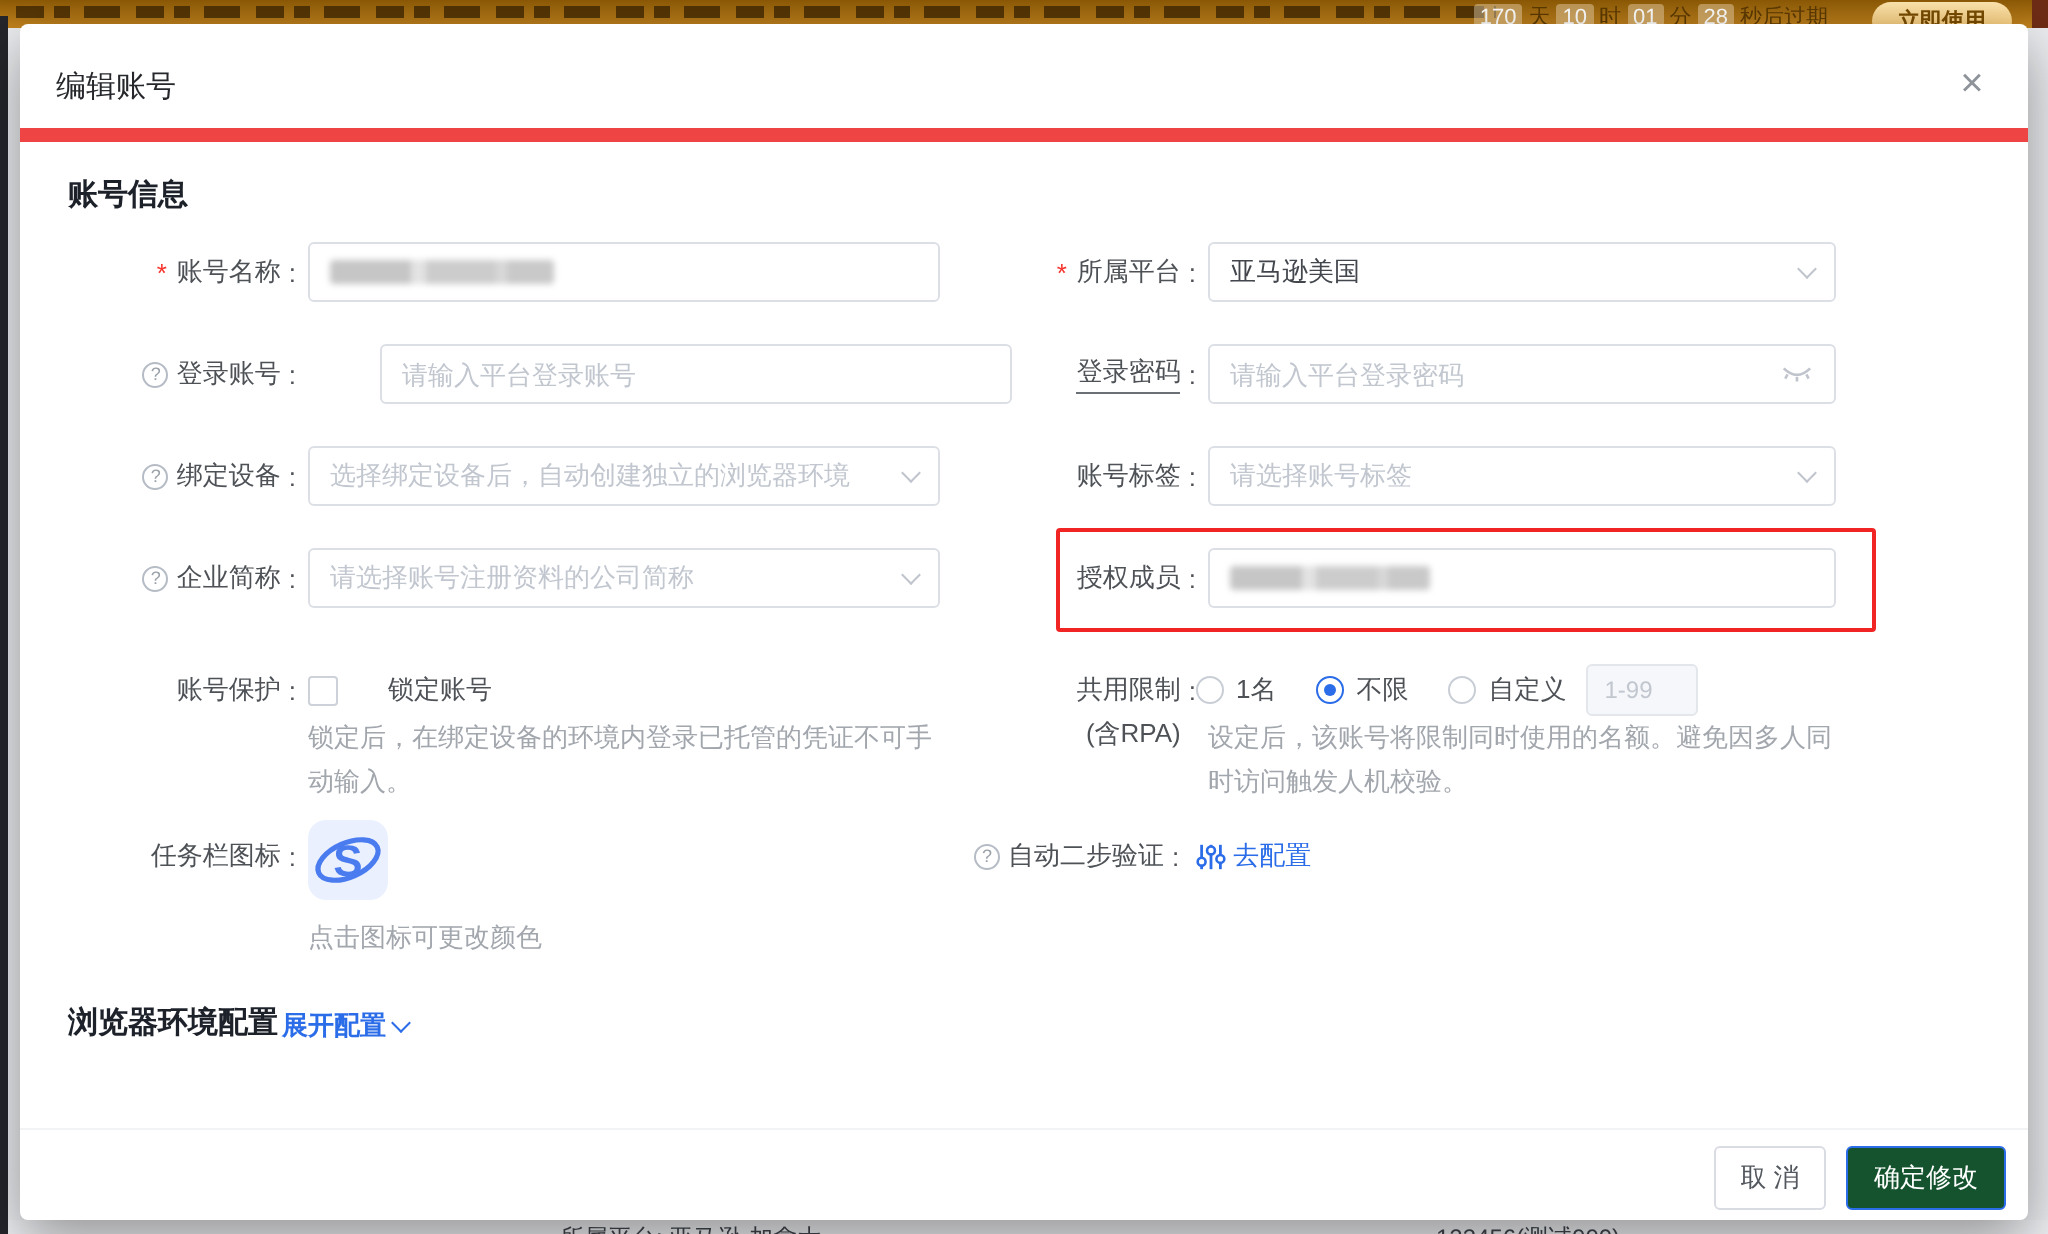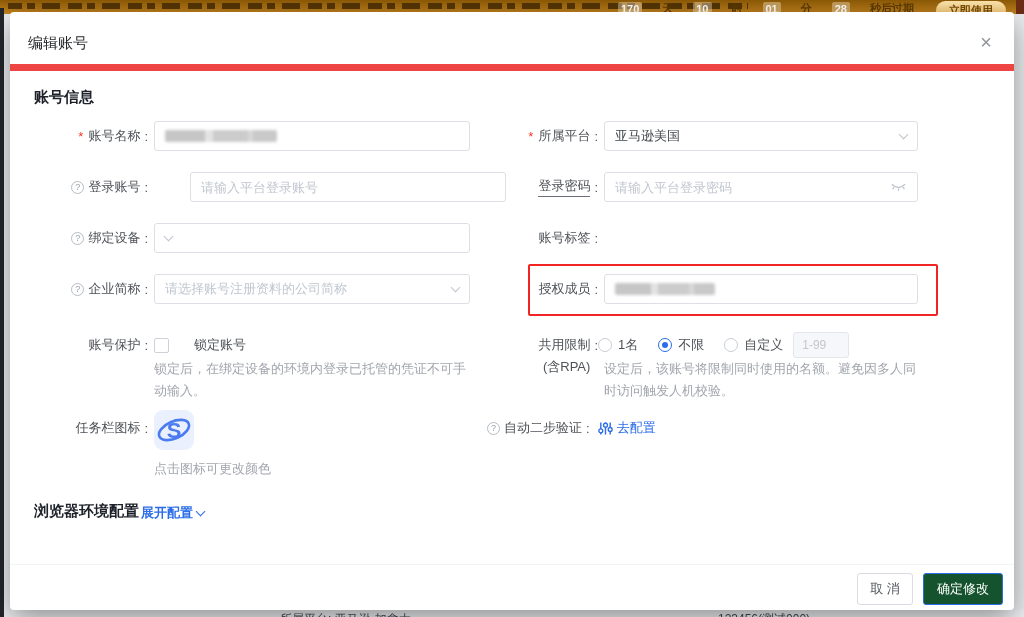--- a/index.html
+++ b/index.html
@@ -4,22 +4,22 @@
 <style>
   * { box-sizing: border-box; margin: 0; padding: 0; }
   body { font-family: "Liberation Sans", sans-serif; background:#555; }
   .screen { position:relative; width:1024px; height:617px; background:#eceef1; overflow:hidden; }
 
   
   .topbar { position:absolute; left:0; top:0; width:1024px; height:14px;
             background:linear-gradient(#8d5a06,#c5851f); overflow:hidden; }
   .topbar-scribble { position:absolute; left:8px; top:3px; width:740px; height:6px; opacity:.75;
             background:repeating-linear-gradient(90deg,#3a2302 0 14px,transparent 14px 19px,#3a2302 19px 27px,transparent 27px 34px,#3a2302 34px 52px,transparent 52px 60px); }
-  .countdown { position:absolute; right:110px; top:1px; display:flex; align-items:center; gap:20px;
-            font-size:11px; font-weight:bold; color:#5d3a02; white-space:nowrap;padding-left:28px; }
+  .countdown { position:absolute; right:110px; top:1px; display:flex; align-items:center; gap:3px;
+            font-size:11px; font-weight:normal; color:#5d3a02; white-space:nowrap;padding-left:28px; }
   .countdown .num { background:rgba(255,240,210,.4); color:#fff; padding:1px 3px; border-radius:2px; }
   .renew-pill { position:absolute; right:18px; top:1px; padding:2px 13px; border-radius:10px;
             background:linear-gradient(#ffe7b0,#f0bb5e); color:#7a4c00; font-size:11px; font-weight:bold; }
   .topbar-endblock { position:absolute; right:0; top:0; width:8px; height:14px; background:#6e2c15; }
   .left-sliver { position:absolute; left:0; top:8px; width:4px; height:609px; background:#24262c; }
 
   
   .page-bottom { position:absolute; left:4px; top:610px; width:1020px; height:7px;
             background:#f1f2f5; overflow:hidden; }
   .page-bottom span { position:absolute; top:1px; font-size:12px; color:#41464d; white-space:nowrap; }
@@ -168,26 +168,31 @@
         <path d="M4 7.2 L2.8 9.4 M9 8.6 L9 11 M14 7.2 L15.2 9.4" stroke="#c0c4cc" stroke-width="1.4"></path>
       </svg>
     </div>
 
     <div class="flabel L" style="top:211px;">
       <span class="help-ic">?</span>
       <span>绑定设备</span>
       <span>:</span>
     </div>
     <div class="ctrl Lc" style="top:211px;">
+      <span class="ph">选择绑定设备后，自动创建独立的浏览器环境</span>
       <span class="caret"></span>
     </div>
 
     <div class="flabel R" style="top:211px;">
       <span>账号标签</span>
       <span>:</span>
+    </div>
+    <div class="ctrl Rc" style="top:211px;">
+      <span class="ph">请选择账号标签</span>
+      <span class="caret"></span>
     </div>
 
     <div class="flabel L" style="top:262px;">
       <span class="help-ic">?</span>
       <span>企业简称</span>
       <span>:</span>
     </div>
     <div class="ctrl Lc" style="top:262px;">
       <span class="ph">请选择账号注册资料的公司简称</span>
       <span class="caret"></span>

